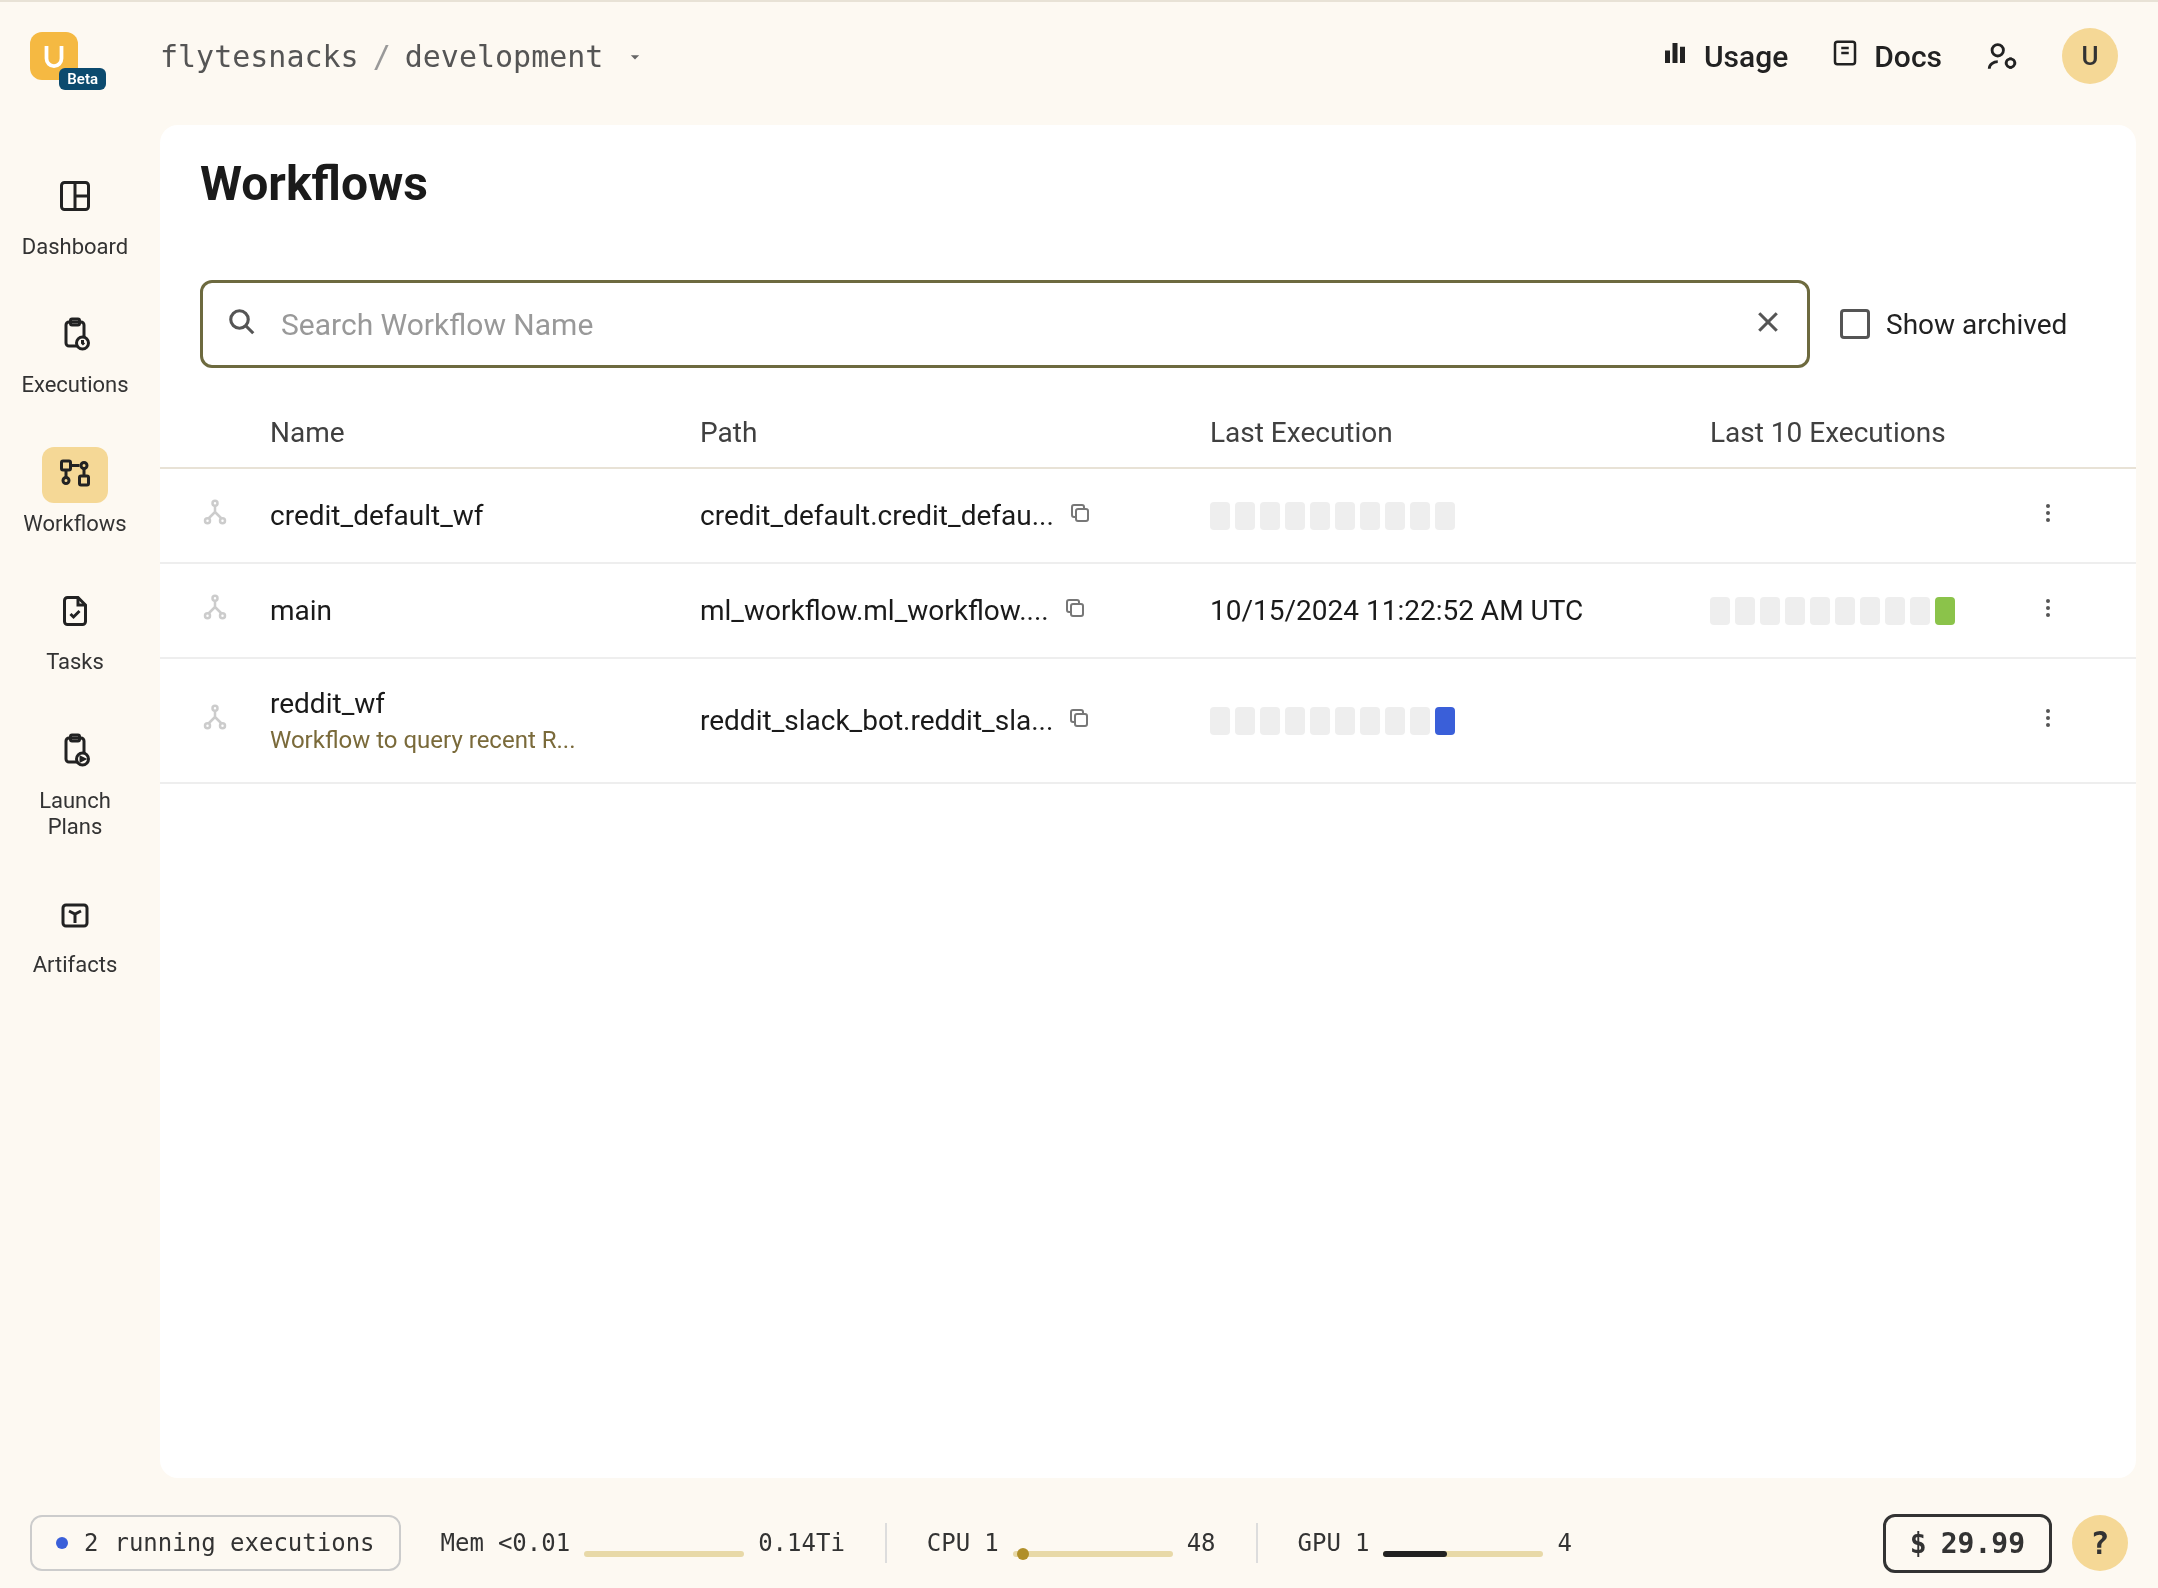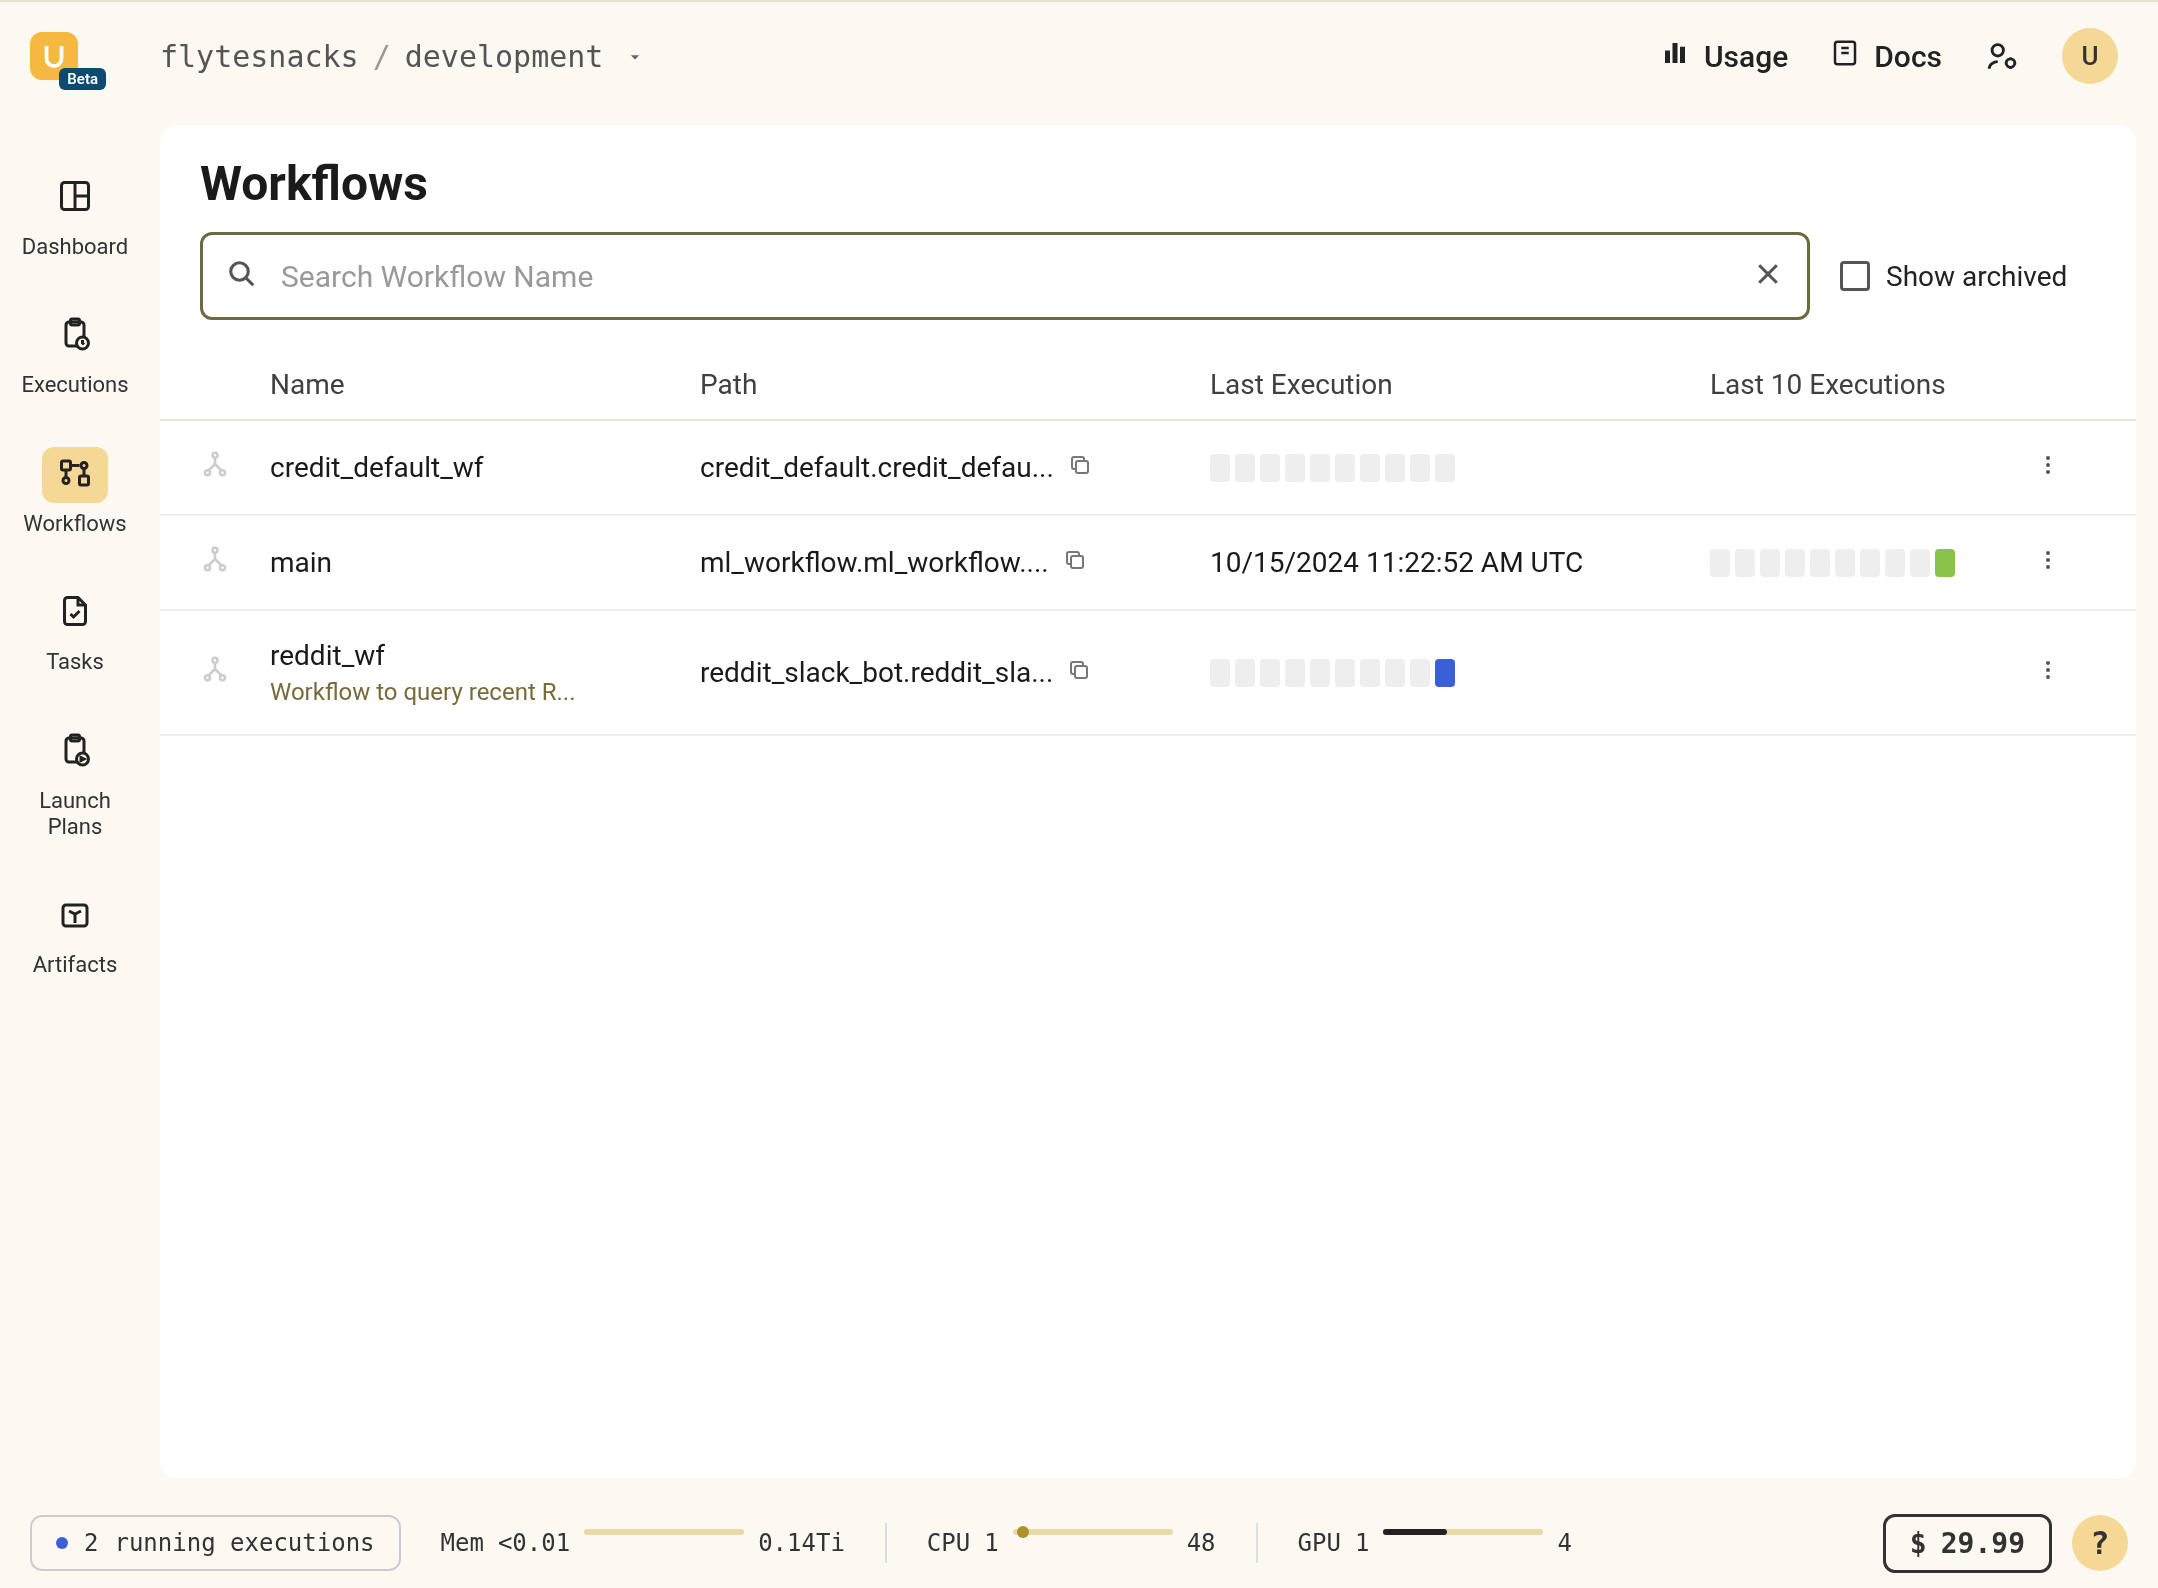--- a/index.html
+++ b/index.html
@@ -153,20 +153,21 @@
 .page-title {
   font-size: 48px;
   font-weight: 700;
   padding: 30px 40px 20px;
 }
 .search-row {
   display: flex;
   align-items: center;
   padding: 0 40px 30px;
   gap: 30px;
+  margin-top: 48px;
 }
 .search-box {
   flex: 0 0 auto;
   width: 1610px;
   height: 88px;
   border: 3px solid #6d6a3f;
   border-radius: 12px;
   display: flex;
   align-items: center;
   padding: 0 24px;
@@ -282,21 +283,21 @@
   cursor: pointer;
 }
 .blue-dot {
   width: 12px;
   height: 12px;
   border-radius: 50%;
   background: #3a5fd9;
 }
 .metric {
   display: flex;
-  align-items: flex-start;
+  align-items: flex-end;
   gap: 14px;
 }
 .metric-bar {
   width: 160px;
   height: 6px;
   background: #e8d9a8;
   border-radius: 3px;
   position: relative;
 }
 .metric-bar .fill {

